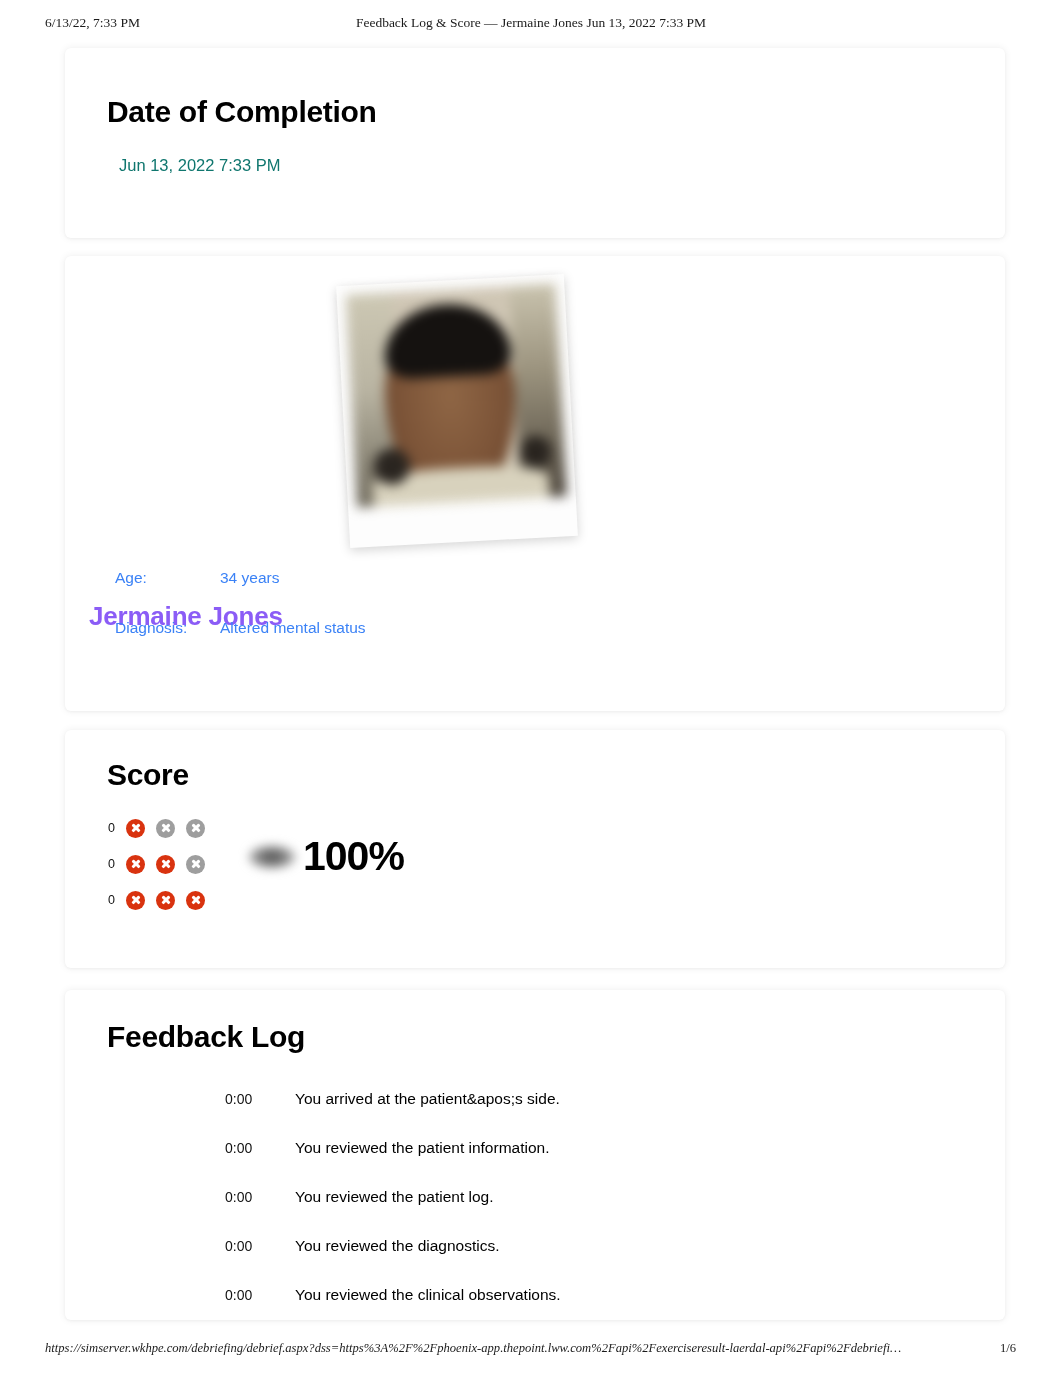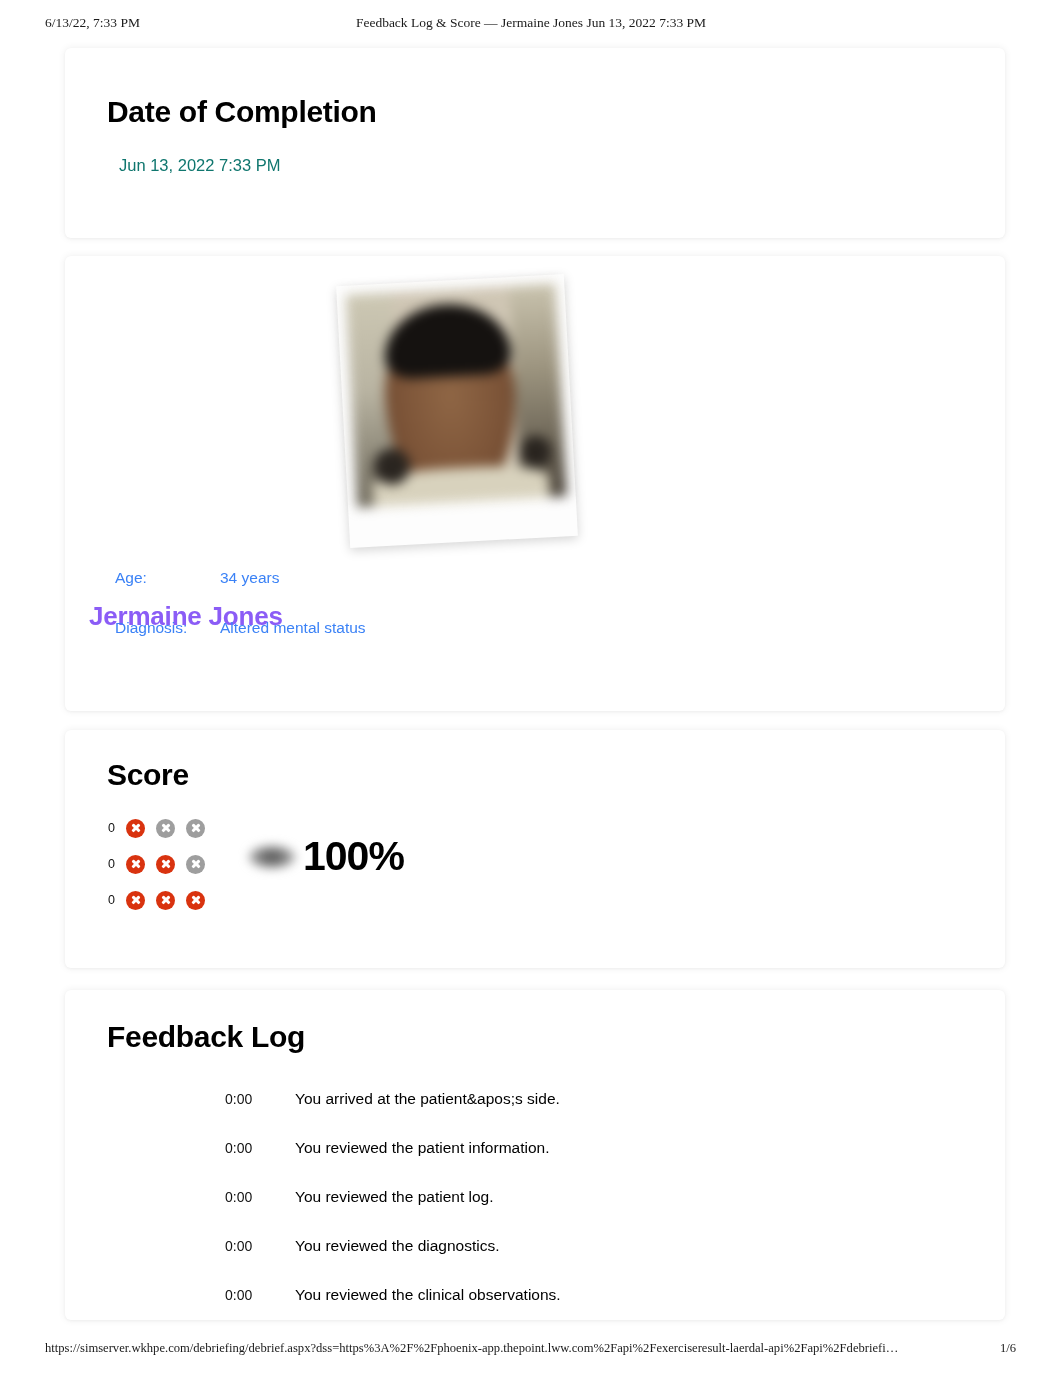--- a/index.html
+++ b/index.html
@@ -49,20 +49,21 @@
     align-items: flex-start;
     padding-top: 12px;
   }
   .print-footer .pf-url {
     position: absolute;
     left: 45px;
     white-space: nowrap;
     max-width: 900px;
     overflow: hidden;
     text-overflow: ellipsis;
+    font-style: italic;
   }
   .print-footer .pf-page {
     position: absolute;
     right: 46px;
     white-space: nowrap;
   }
 
   
   .page {
     position: absolute;

